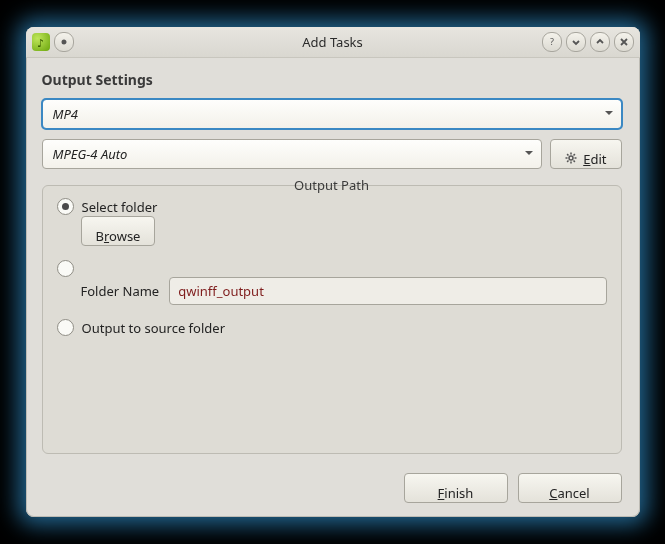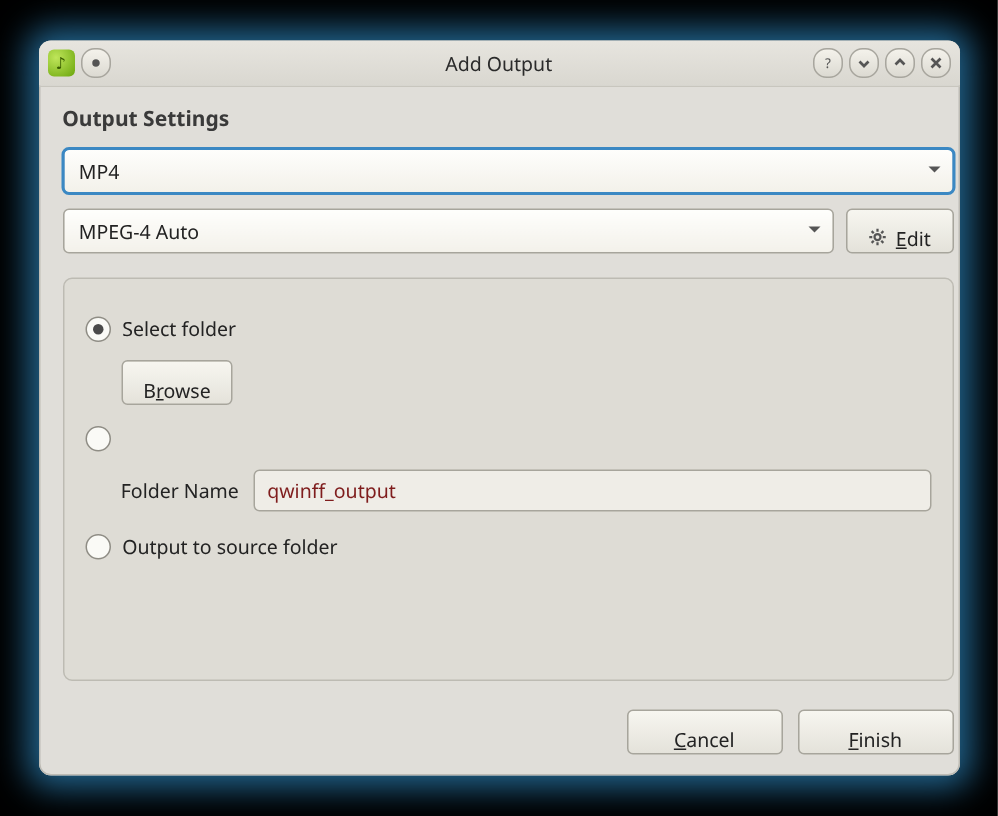--- a/index.html
+++ b/index.html
@@ -27,48 +27,48 @@
     background:linear-gradient(#f4f2eb,#dcdad2);display:flex;align-items:center;justify-content:center;
     cursor:default;
   }
   .tbtn svg{width:10px;height:10px;stroke:#555;fill:none;stroke-width:1.8}
   .appicon{
     width:18px;height:18px;border-radius:4px;
     background:radial-gradient(circle at 30% 30%,#bfe65a,#6aa50c);
     display:flex;align-items:center;justify-content:center;color:#3a5d00;font-size:11px;font-weight:bold;
   }
   
-  .client{flex:1;padding:12px 4px 14px 16px;display:flex;flex-direction:column;gap:10px}
+  .client{flex:1;padding:12px 18px 14px 16px;display:flex;flex-direction:column;gap:10px}
   .section-title{font-weight:bold;font-size:14px;color:#3a3a3a}
   .row{display:flex;align-items:center;gap:8px}
   .lbl{width:82px}
   .select,.combo{
     flex:1;height:28px;border:1px solid #a7a59c;border-radius:4px;
-    background:linear-gradient(#fefefc,#f3f1ea);padding:0 26px 0 10px;display:flex;align-items:center;position:relative;
+    background:linear-gradient(#fefefc,#f3f1ea);padding:0 26px 0 10px;display:flex;align-items:center;position:relative;font-style:italic;
   }
   .focus{outline:2px solid #3b88c3;outline-offset:-1px;border-color:#6fa6d1}
   .chev{position:absolute;right:6px;top:50%;transform:translateY(-50%);}
   .chev svg{width:12px;height:12px;fill:#555}
   .btn{
     height:28px;padding:0 14px;border:1px solid #a7a59c;border-radius:4px;
     background:linear-gradient(#f7f6f0,#e4e2da);display:inline-flex;align-items:flex-end;gap:6px;
     cursor:default;
   }
   .btn .ul{text-decoration:underline}
   .gear svg{width:12px;height:12px;fill:#555}
   
   .outpath{
     border:1px solid #bdbbb3;border-radius:6px;padding:12px 14px 14px 14px;margin-top:6px;
     position:relative;background:#dedcd5;flex:1;
   }
   .outpath .legend{
     position:absolute;top:-10px;left:50%;transform:translateX(-50%);
     padding:0 10px;font-size:13px;color:#3a3a3a;
   }
-  .radio-row{display:flex;align-items:flex-end;gap:8px;margin:12px 0}
+  .radio-row{display:flex;align-items:flex-start;gap:8px;margin:0 0}
   .radio{
     width:15px;height:15px;border-radius:50%;border:1px solid #8f8d85;background:#fafaf6;
     display:flex;align-items:center;justify-content:center;flex:none;
   }
   .radio.checked::after{content:"";width:7px;height:7px;border-radius:50%;background:#4a4a4a}
   .indent{padding-left:24px;display:flex;align-items:center;gap:10px}
   .textfield{
     height:26px;border:1px solid #a7a59c;border-radius:4px;background:#fff;padding:0 8px;display:flex;align-items:center;color:#999;flex:1;
   }
   .textfield.disabled{background:#efede7;color:#7f1d1d}
@@ -82,21 +82,21 @@
 
 <div class="glow">
   <div class="window">
     <div class="titlebar" style="position:relative">
       <div class="appicon">♪</div>
       <div class="tbtn">
           <svg viewBox="0 0 10 10">
             <circle cx="5" cy="5" r="1.6" fill="#555"></circle>
           </svg>
         </div>
-      <div class="title">Add Output</div>
+      <div class="title">Add Tasks</div>
       <div class="spacer"></div>
       <div class="tbtn">
           <svg viewBox="0 0 10 10">
             <text x="5" y="8" text-anchor="middle" font-size="9" fill="#555" stroke="none">?</text>
           </svg>
         </div>
       <div class="tbtn">
           <svg viewBox="0 0 10 10">
             <path d="M2 4 L5 7 L8 4"></path>
           </svg>
@@ -144,20 +144,21 @@
                   <line x1="8.5" y1="8.5" x2="9.9" y2="9.9"></line>
                   <line x1="9.9" y1="2.1" x2="8.5" y2="3.5"></line>
                   <line x1="3.5" y1="8.5" x2="2.1" y2="9.9"></line>
                 </g>
               </svg></span>
           <span><span class="ul">E</span>dit</span>
         </div>
       </div>
 
       <div class="outpath">
+        <div class="legend">Output Path</div>
 
         <div class="radio-row">
           <div class="radio checked"></div>
           <span>Select folder</span>
         </div>
         <div class="indent">
           <div class="btn">
             <span>B<span class="ul">r</span>owse</span>
           </div>
         </div>
@@ -173,21 +174,21 @@
         </div>
 
         <div class="radio-row" style="margin-top:14px">
           <div class="radio"></div>
           <span>Output to <span class="ul">s</span>ource folder</span>
         </div>
       </div>
 
       <div class="footer">
         <div class="btn">
-            <span><span class="ul">C</span>ancel</span>
+            <span><span class="ul">F</span>inish</span>
           </div>
         <div class="btn">
-            <span><span class="ul">F</span>inish</span>
+            <span><span class="ul">C</span>ancel</span>
           </div>
       </div>
     </div>
   </div>
 </div>
 
 </body></html>

